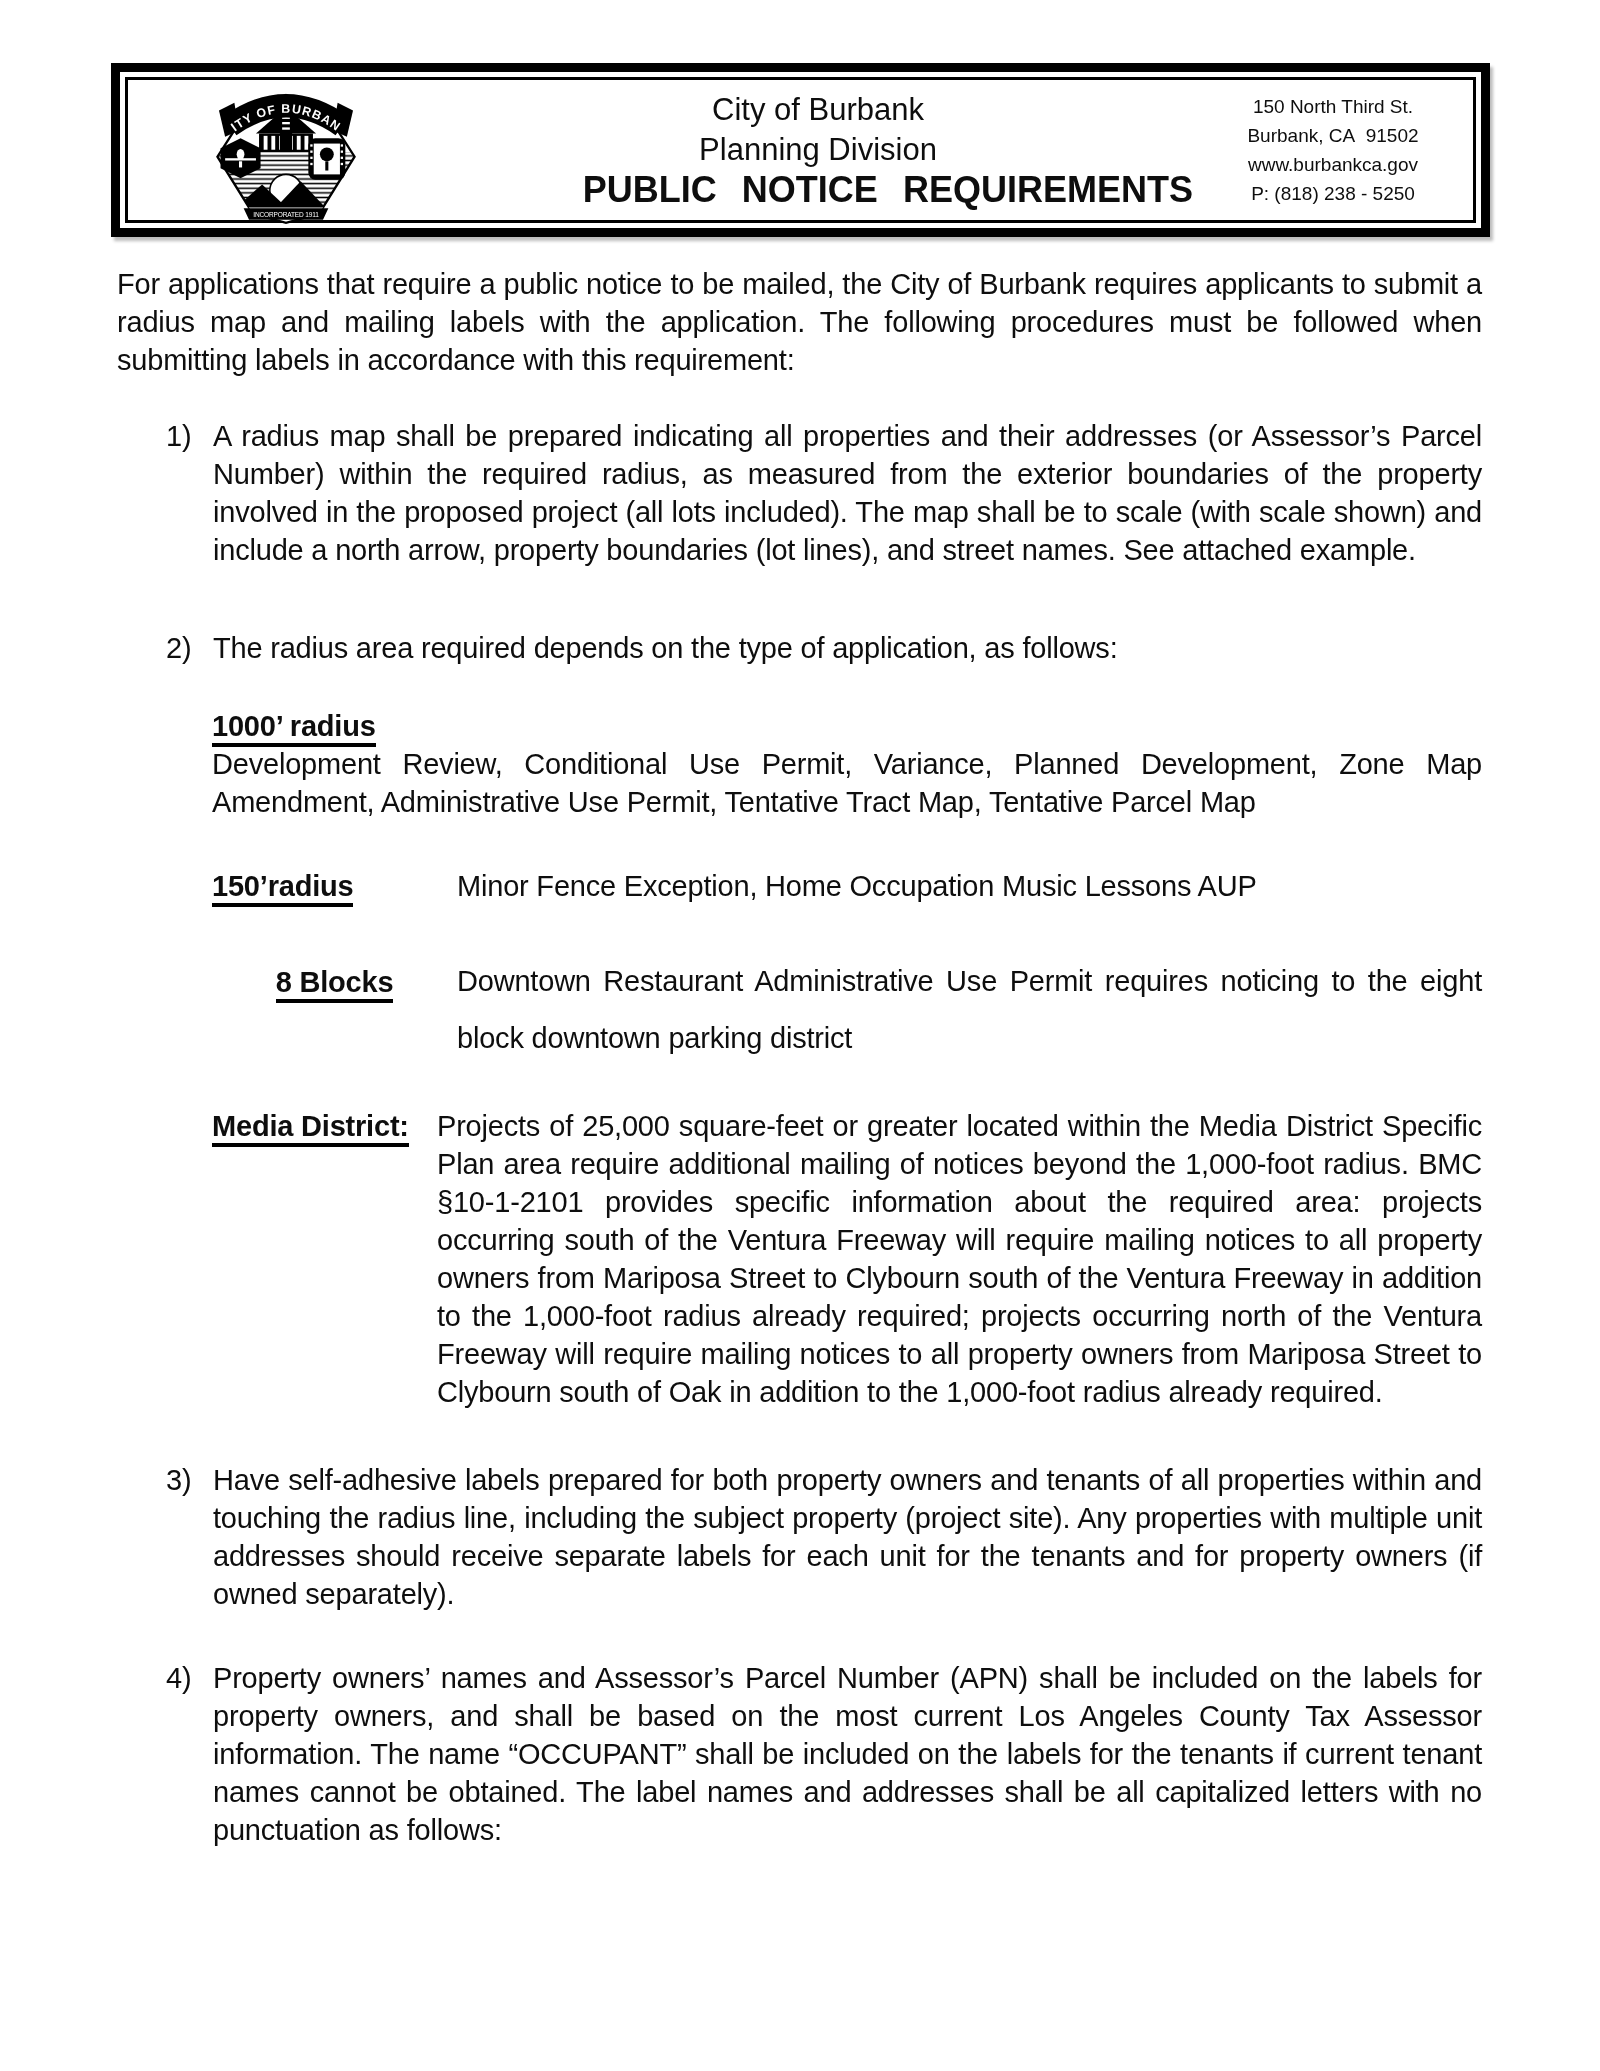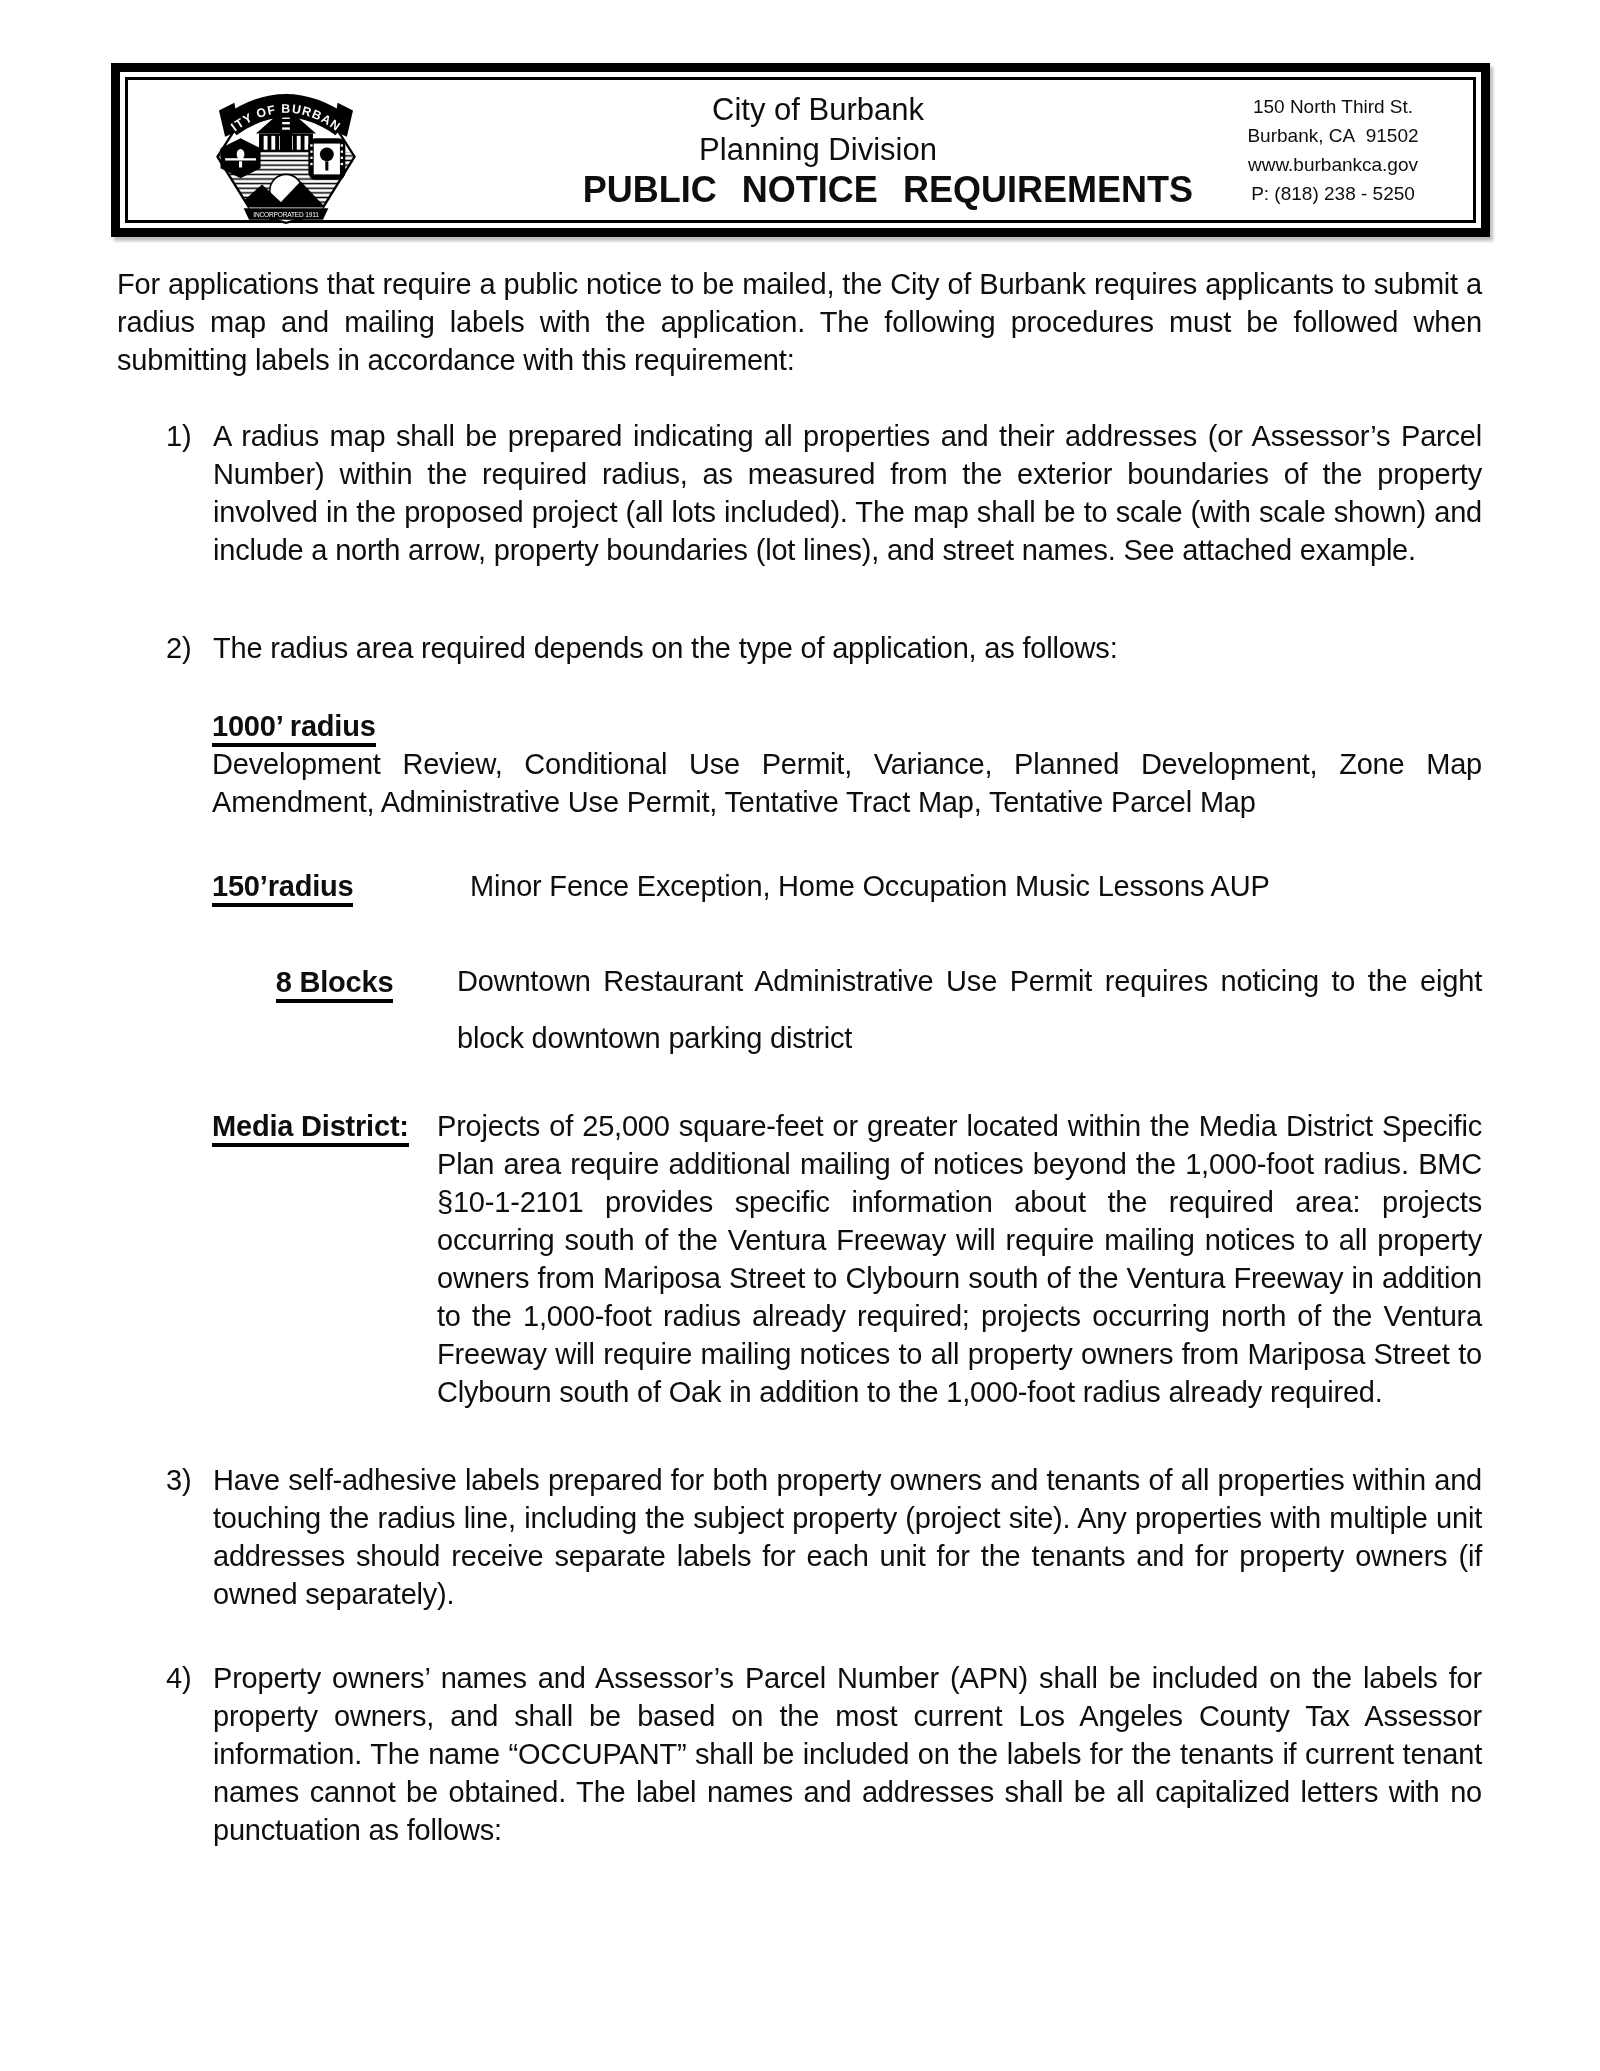--- a/index.html
+++ b/index.html
@@ -66,21 +66,21 @@
   .mlabel { width: 225px; flex: none; font-weight: bold; white-space: nowrap; }
   .ul { border-bottom: 4px solid #000; padding-bottom: 1px; }
   .rdesc { flex: 1; min-width: 0; text-align: justify; }
   .rrow.tall .rdesc { line-height: 57px; }
   .rrow.tall .rlabel { padding-top: 10px; text-align: center; }
 
   .m-item1 { margin-top: 38px; }
   .m-item2 { margin-top: 60px; }
   .m-1000  { margin-top: 40px; flex-direction: column; }
   .m-300   { margin-top: 46px; }
-  .m-150   { margin-top: 46px; gap: 13px; }
+  .m-150   { margin-top: 46px; }
   .m-8blk  { margin-top: 48px; }
   .m-media { margin-top: 40px; }
   .m-item3 { margin-top: 50px; }
   .m-item4 { margin-top: 46px; }
 
   svg text { font-family: "Liberation Sans", "DejaVu Sans", sans-serif; }
 </style>
 </head>
 <body>
 

